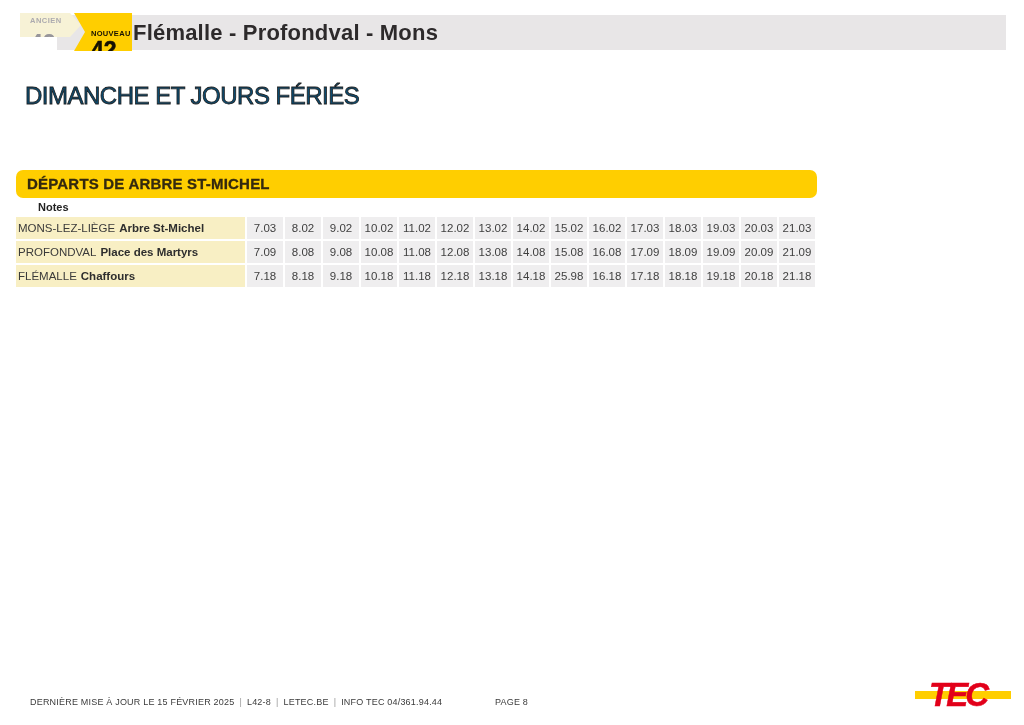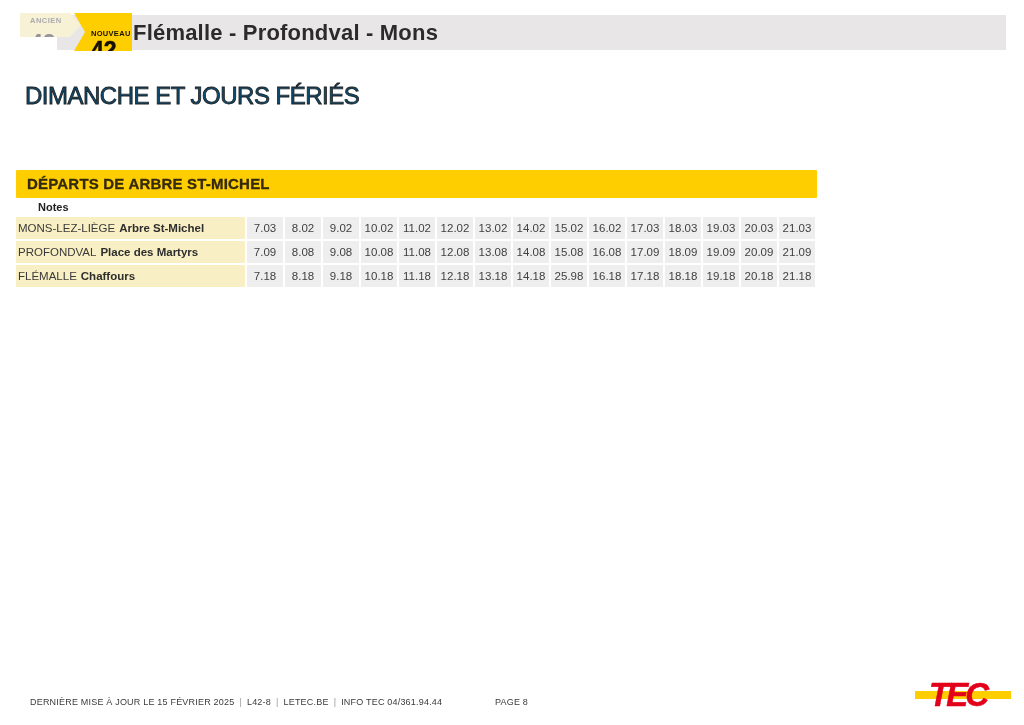--- a/index.html
+++ b/index.html
@@ -79,21 +79,21 @@
     margin-left: 8px;
     -webkit-text-stroke: 0.8px #1e1e1e;
   }
 
   
   .section-bar {
     position: absolute;
     left: 16px; top: 170px;
     width: 801px; height: 28px;
     background: #ffce00;
-    border-radius: 1px;
+    border-radius: 7px;
     line-height: 28px;
     padding-left: 11px;
     font-size: 15px;
     font-weight: bold;
     letter-spacing: 0.2px;
     color: #33290f;
     -webkit-text-stroke: 0.3px #33290f;
   }
   .notes-label {
     position: absolute;

